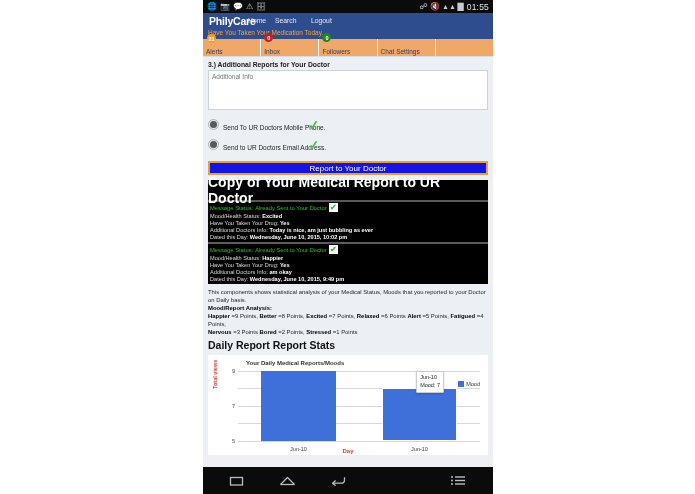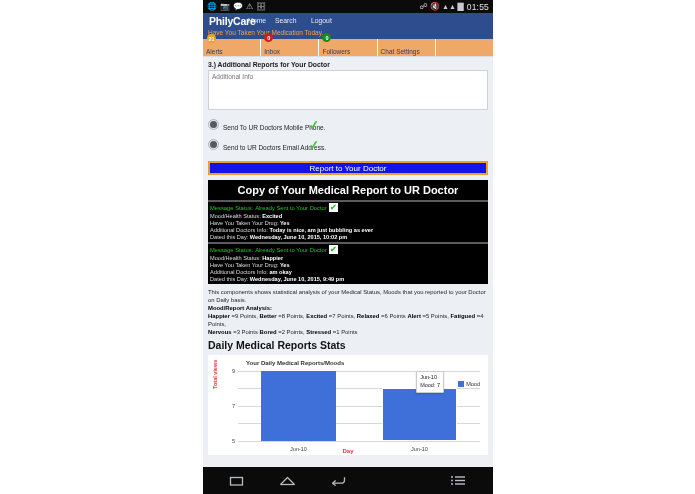--- a/index.html
+++ b/index.html
@@ -53,21 +53,21 @@
 
   
   .btn-wrap{padding:3px 5px 5px 5px;background:#eceff4;}
   .report-btn{width:100%;height:14px;background:#1414e6;border:2px solid #e8a12c;
     color:#ffffff;font-size:8px;display:flex;align-items:center;justify-content:center;
     box-sizing:border-box;font-family:"Liberation Sans",sans-serif;cursor:pointer;}
 
   
   .report-card{background:#000000;margin:0 5px;}
   .rc-title{height:20px;display:flex;align-items:center;justify-content:center;
-    color:#ffffff;font-size:11px;font-weight:bold;border-bottom:2px solid #5a5a5a;}
+    color:#ffffff;font-size:14px;font-weight:bold;border-bottom:2px solid #5a5a5a;}
   .rc-entry{padding:1px 2px 2px 2px;border-bottom:2px solid #5a5a5a;}
   .rc-entry:last-child{border-bottom:none;}
   .rc-status{display:flex;align-items:center;gap:2px;}
   .rc-status .s-txt{font-size:5.8px;color:#22c522;}
   .rc-check{width:9px;height:9px;background:#ffffff;display:flex;align-items:center;
     justify-content:center;color:#2fbf2f;font-size:8px;font-weight:bold;line-height:1;}
   .rc-line{font-size:5.6px;color:#dcdcdc;margin-top:1px;white-space:nowrap;}
   .rc-line b{color:#ffffff;}
 
   
@@ -213,21 +213,21 @@
 
   <div class="sect">
     <p>This components shows statistical analysis of your Medical Status, Moods that you reported to your Doctor on Daily basis.</p>
     <p><b>Mood/Report Analysis:</b></p>
     <p>
       <b>Happier</b><span> =9 Points, </span><b>Better</b><span> =8 Points, </span><b>Excited</b><span> =7 Points, </span><b>Relaxed</b><span> =6 Points </span><b>Alert</b><span> =5 Points, </span><b>Fatigued</b><span> =4 Points,</span>
     </p>
     <p>
       <b>Nervous</b><span> =3 Points </span><b>Bored</b><span> =2 Points, </span><b>Stressed</b><span> =1 Points</span>
     </p>
-    <h3>Daily Medical Reports Stats</h3>
+    <h3>Daily Report Report Stats</h3>
   </div>
 
   <div class="chart-outer">
     <div class="chart-card">
       <div class="ch-title">Your Daily Medical Reports/Moods</div>
       <div class="ylabel">Total views</div>
       <div class="xlabel">Day</div>
       <div class="plot" id="plot">
           <div class="gridline" style="top: 70px;"></div>
           <div class="gridline" style="top: 52.5px;">

